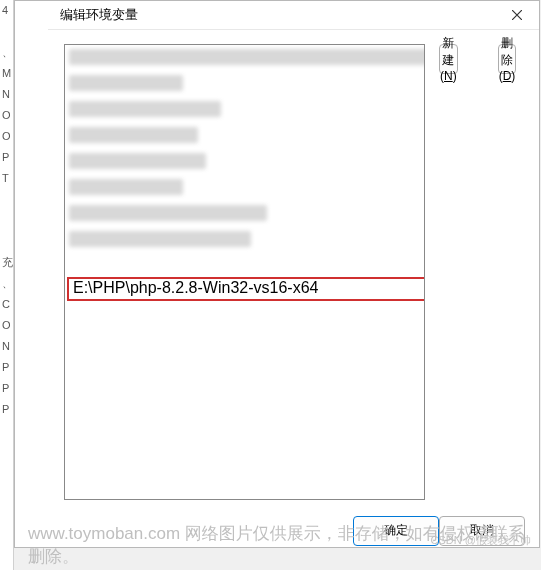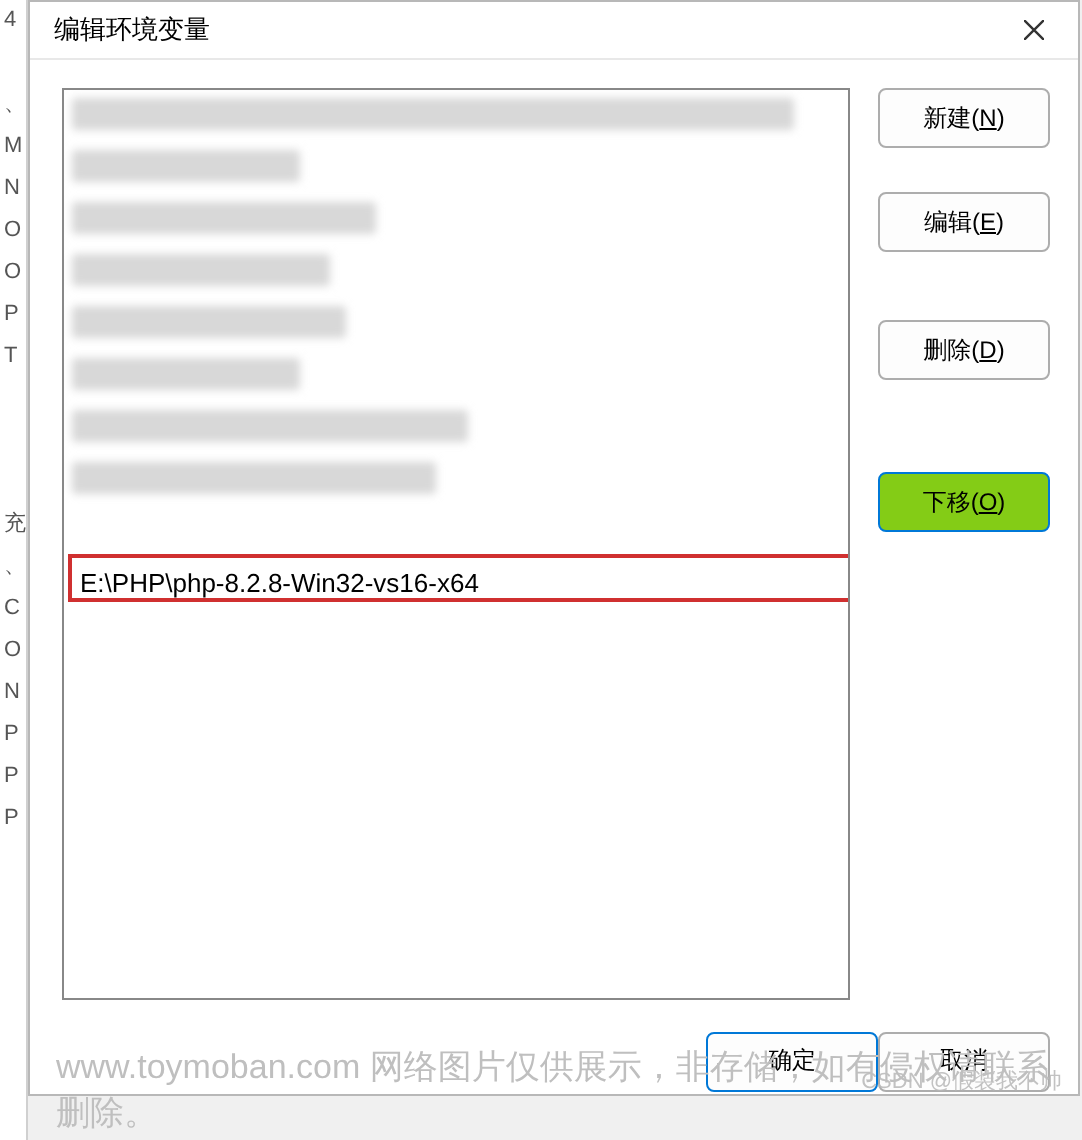--- a/index.html
+++ b/index.html
@@ -33,20 +33,21 @@
     .dialog {
       position: absolute;
       left: 14px;
       top: 0;
       width: 526px;
       height: 548px;
       background: #fff;
       border: 1px solid #b8b8b8;
       display: flex;
       flex-direction: column;
+      padding-left: 33px;
     }
     .titlebar {
       height: 32px;
       display: flex;
       align-items: center;
       padding: 0 8px 0 12px;
       border-bottom: 1px solid #e8e8e8;
     }
     .titlebar-title {
       flex: 1;
@@ -92,29 +93,28 @@
       border-radius: 2px;
     }
     .list-item {
       position: absolute;
       left: 2px;
       top: 232px;
       width: 398px;
       height: 24px;
       border: 2px solid #d03030;
       display: flex;
-      align-items: flex-end;
+      align-items: flex-start;
       padding: 0 4px;
-      font-size: 13px;
+      font-size: 16px;
       color: #000;
     }
     .button-col {
       width: 86px;
       display: flex;
-      flex-direction: column;
       gap: 10px;
     }
     .win-button {
       height: 30px;
       border: 1px solid #adadad;
       background: #fdfdfd;
       border-radius: 4px;
       font-size: 12px;
       color: #000;
       cursor: pointer;
@@ -213,23 +213,20 @@
       <div class="list-item">
         <span>E:\PHP\php-8.2.8-Win32-vs16-x64</span>
       </div>
     </div>
 
     <div class="button-col">
       <button class="win-button">
           <span>新建(<span class="underline">N</span>)</span>
         </button>
       <div class="gap-small"></div>
-      <button class="win-button">
-          <span>编辑(<span class="underline">E</span>)</span>
-        </button>
       <div class="gap-small"></div>
       <div class="gap-small"></div>
       <button class="win-button">
           <span>删除(<span class="underline">D</span>)</span>
         </button>
       <div class="gap-small"></div>
       <div class="gap-small"></div>
       <div class="gap-small"></div>
       <button class="win-button selected">
           <span>下移(<span class="underline">O</span>)</span>

